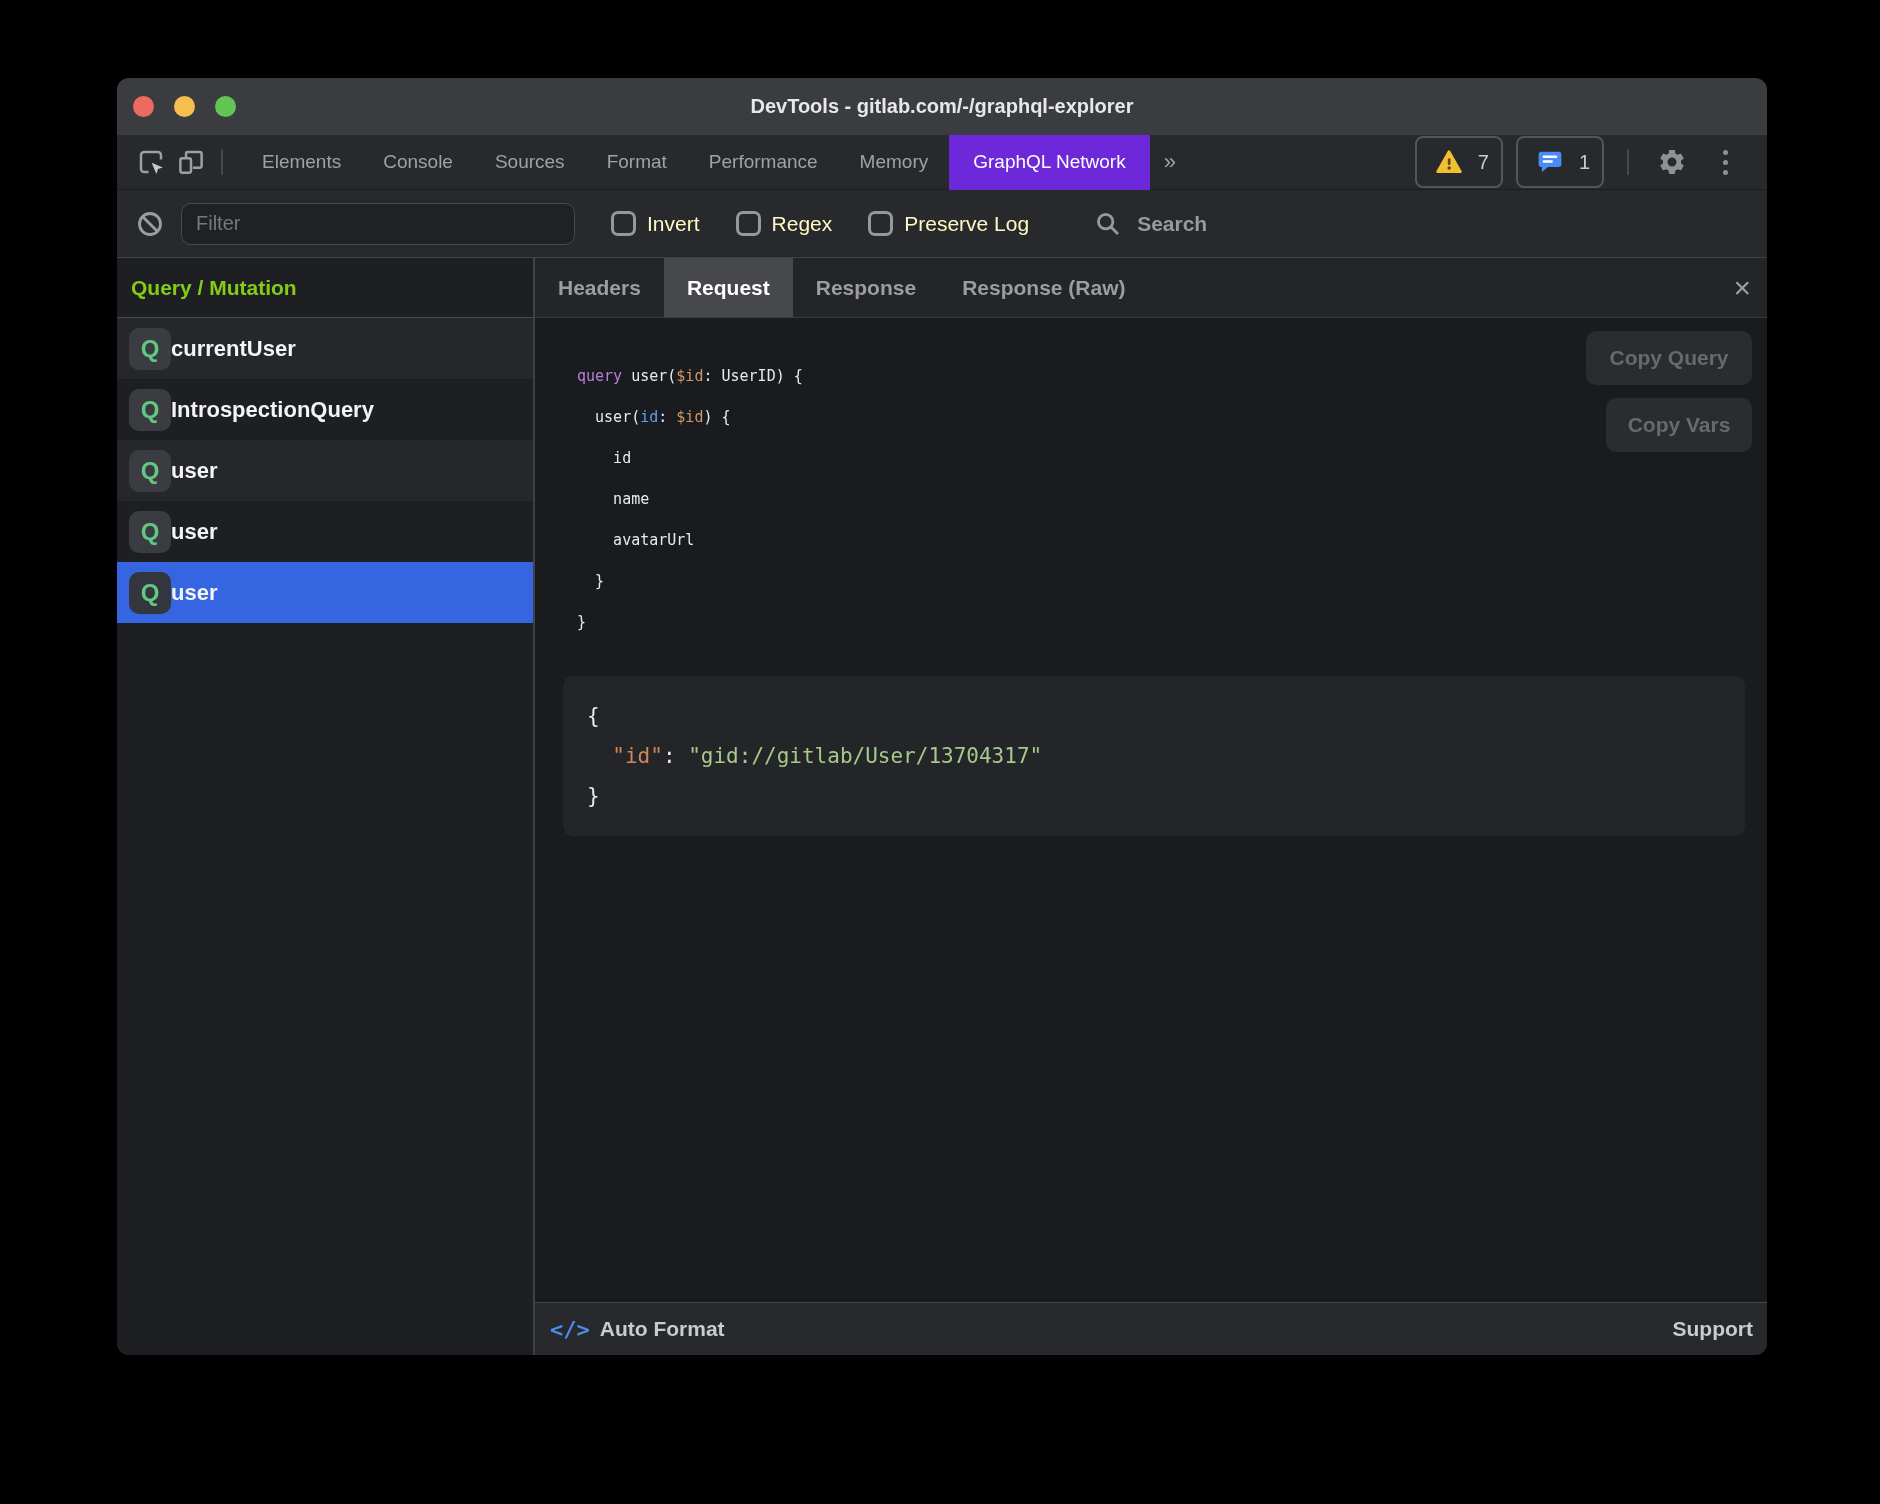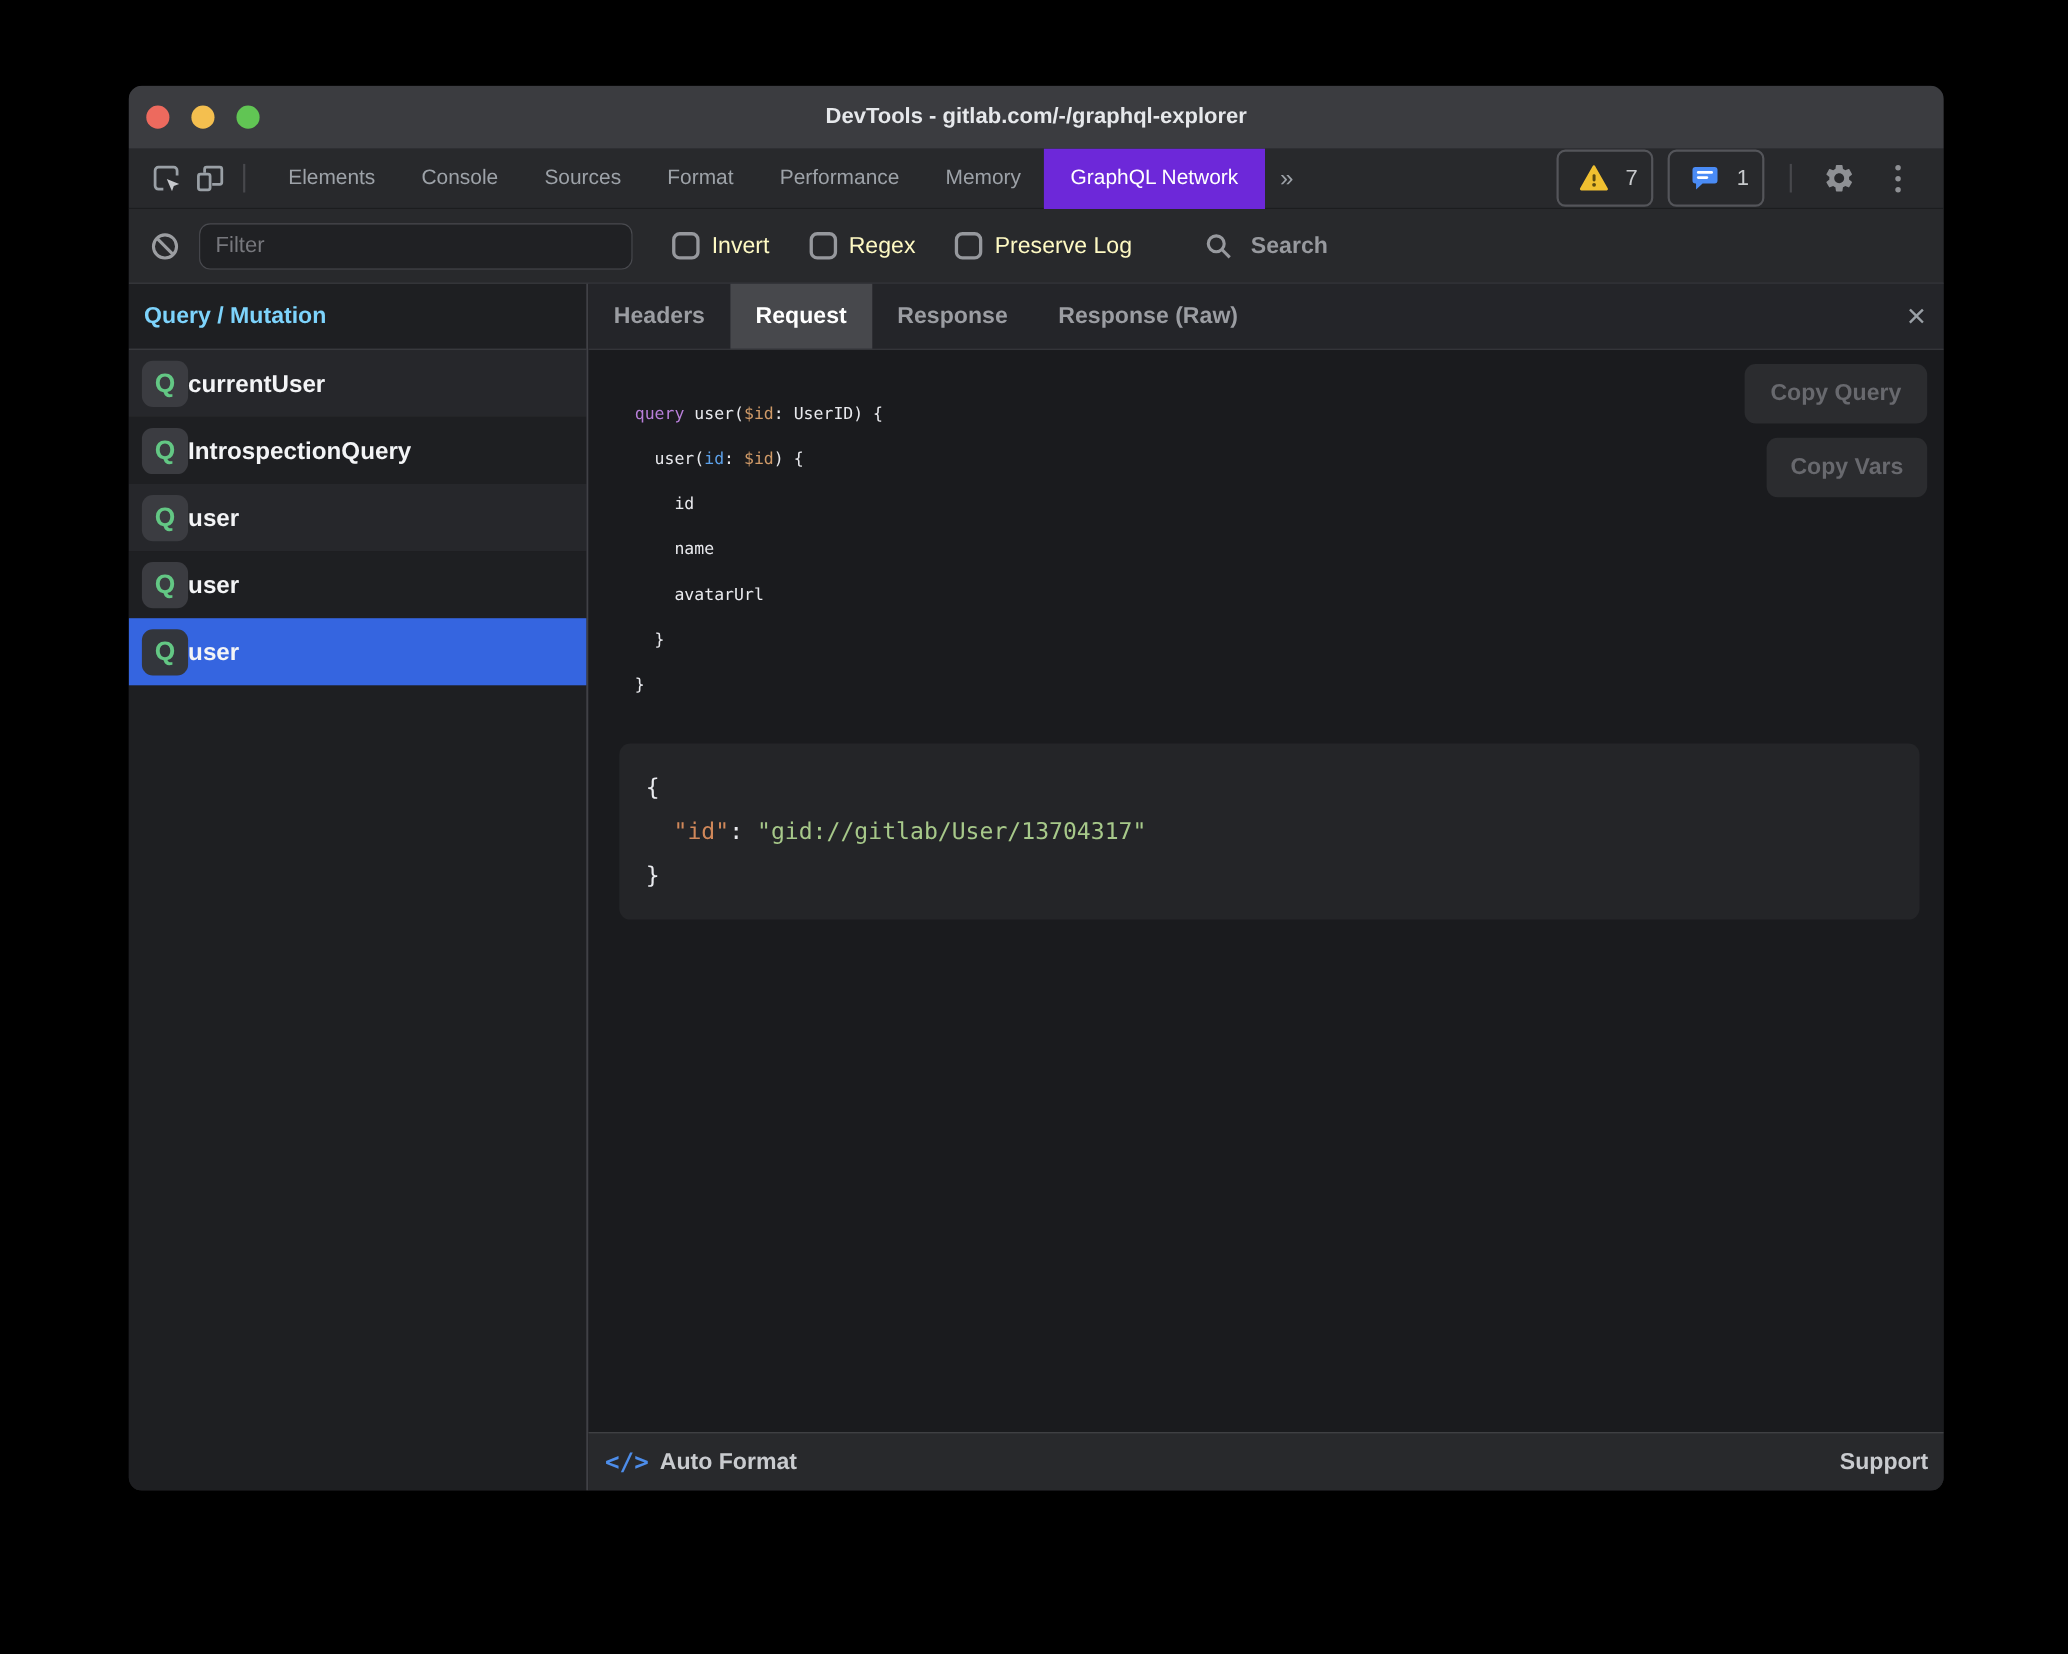--- a/index.html
+++ b/index.html
@@ -46,21 +46,21 @@
   .cb-group { display:flex; align-items:center; gap:11px; margin-left:36px; }
   .cb-box { width:25px; height:25px; border:3px solid #96989d; border-radius:7px; flex:none; }
   .cb-label { font-size:21px; font-weight:400; color:#fef9c3; }
   .search-group { display:flex; align-items:center; gap:12px; margin-left:46px;
                   color:#97999e; font-size:21px; font-weight:700; }
   
   .content { flex:1; min-height:0; display:flex; }
   .sidebar { width:418px; flex:none; background:#1e1f22; border-right:2px solid #404146;
              display:flex; flex-direction:column; }
   .sidebar-header { flex:none; height:60px; display:flex; align-items:center; padding-left:14px;
-                    font-size:21px; font-weight:700; color:#7dd3fc; border-bottom:1px solid #47484c; }
+                    font-size:21px; font-weight:700; color:#84cc16; border-bottom:1px solid #47484c; }
   .q-row { flex:none; height:61px; display:flex; align-items:center; padding-left:12px;
            background:#26272b; cursor:default; }
   .q-row.dark { background:#1e1f22; }
   .q-row.selected { background:var(--accent-blue,#3565e0); }
   .q-badge { width:42px; height:42px; border-radius:10px; background:#3b3c41; flex:none;
              color:var(--q-green,#63c784); font-weight:700; font-size:24px;
              display:flex; align-items:center; justify-content:center; }
   .q-row.selected .q-badge { background:#33363c; }
   .q-label { font-size:22px; font-weight:700; color:#f3f4f6; }
   

